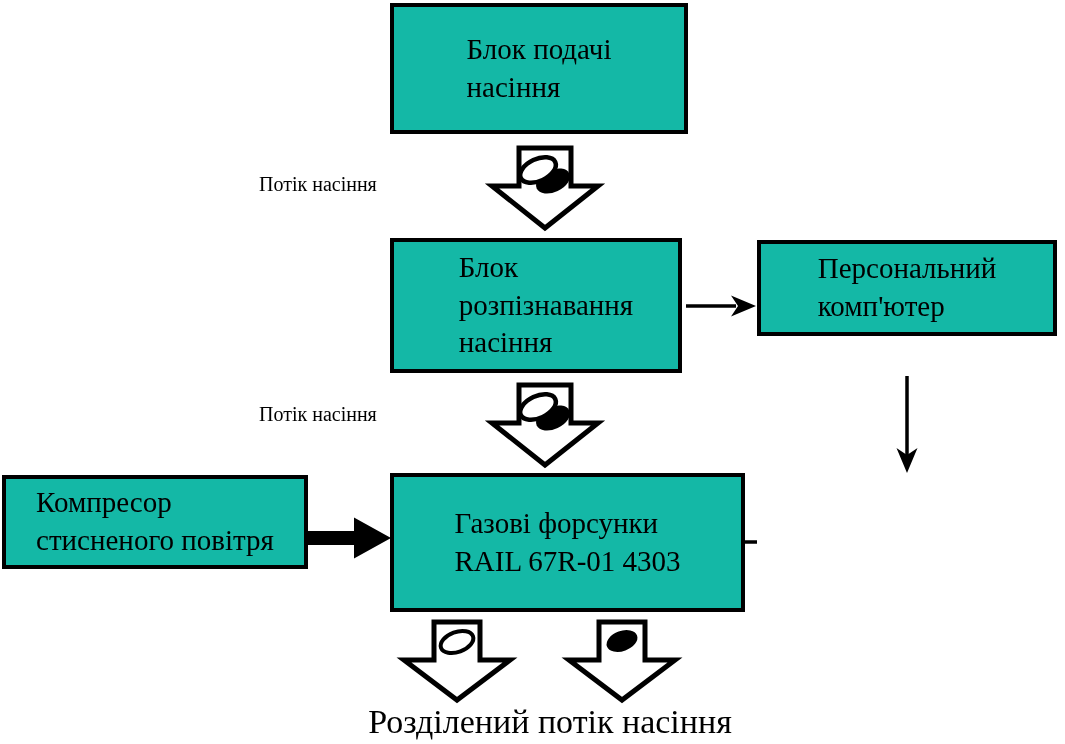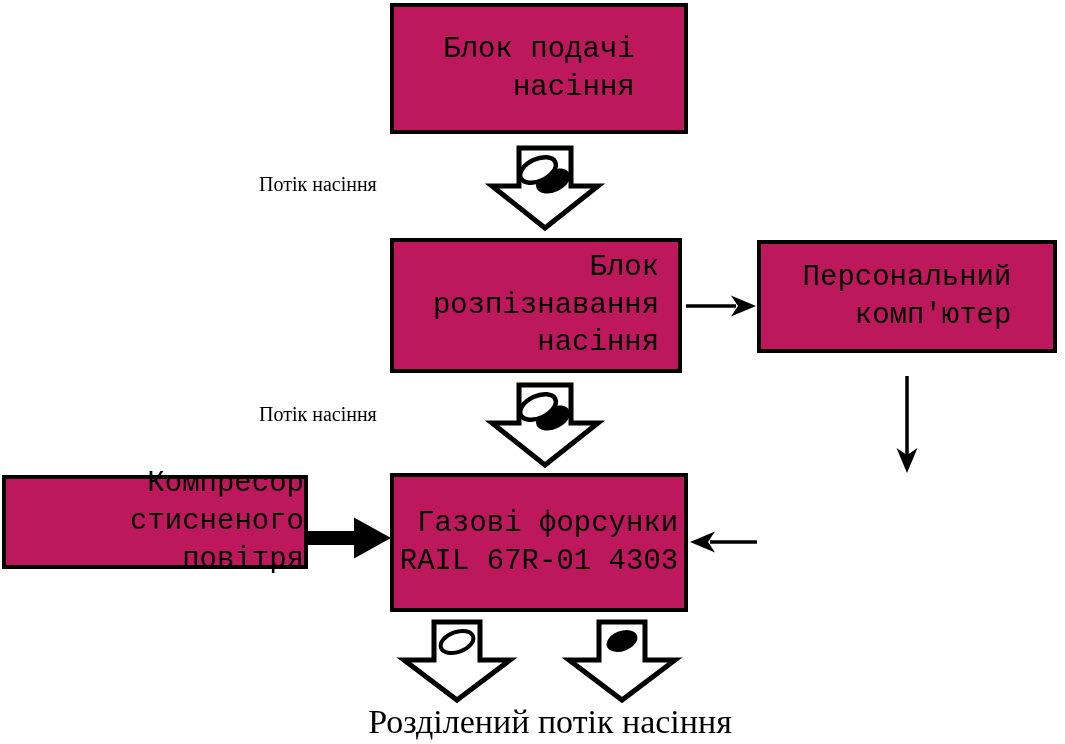--- a/index.html
+++ b/index.html
@@ -20,37 +20,36 @@
     position: absolute;
     left: 0;
     top: 0;
     width: 1065px;
     height: 744px;
   }
   .box {
     position: absolute;
     box-sizing: border-box;
     border: 4px solid #000000;
-    background: #be185d;
+    background: #14b8a6;
     display: flex;
     align-items: center;
     justify-content: center;
-    text-align: right;
+    text-align: left;
     font-size: 29px;
     line-height: 1.3;
-    font-family: Liberation Mono, monospace;
   }
   .box span {
     white-space: pre-line;
   }
   .box-feed        { left: 390px; top: 3px;   width: 298px; height: 131px; }
   .box-recognition { left: 390px; top: 238px; width: 292px; height: 135px; padding-left: 20px; }
-  .box-pc          { left: 757px; top: 240px; width: 300px; height: 113px; }
+  .box-pc          { left: 757px; top: 240px; width: 300px; height: 96px; }
   .box-compressor  { left: 2px;   top: 475px; width: 306px; height: 94px; }
-  .box-nozzles     { left: 390px; top: 473px; width: 298px; height: 139px; }
+  .box-nozzles     { left: 390px; top: 473px; width: 355px; height: 139px; }
   .box-usb         { left: 757px; top: 475px; width: 300px; height: 136px; }
   .flow-label {
     position: absolute;
     font-size: 20px;
     line-height: 34px;
     white-space: nowrap;
   }
   .label-seed-flow-top { left: 259px; top: 167px; }
   .label-seed-flow-mid { left: 259px; top: 397px; }
   .label-divided {

